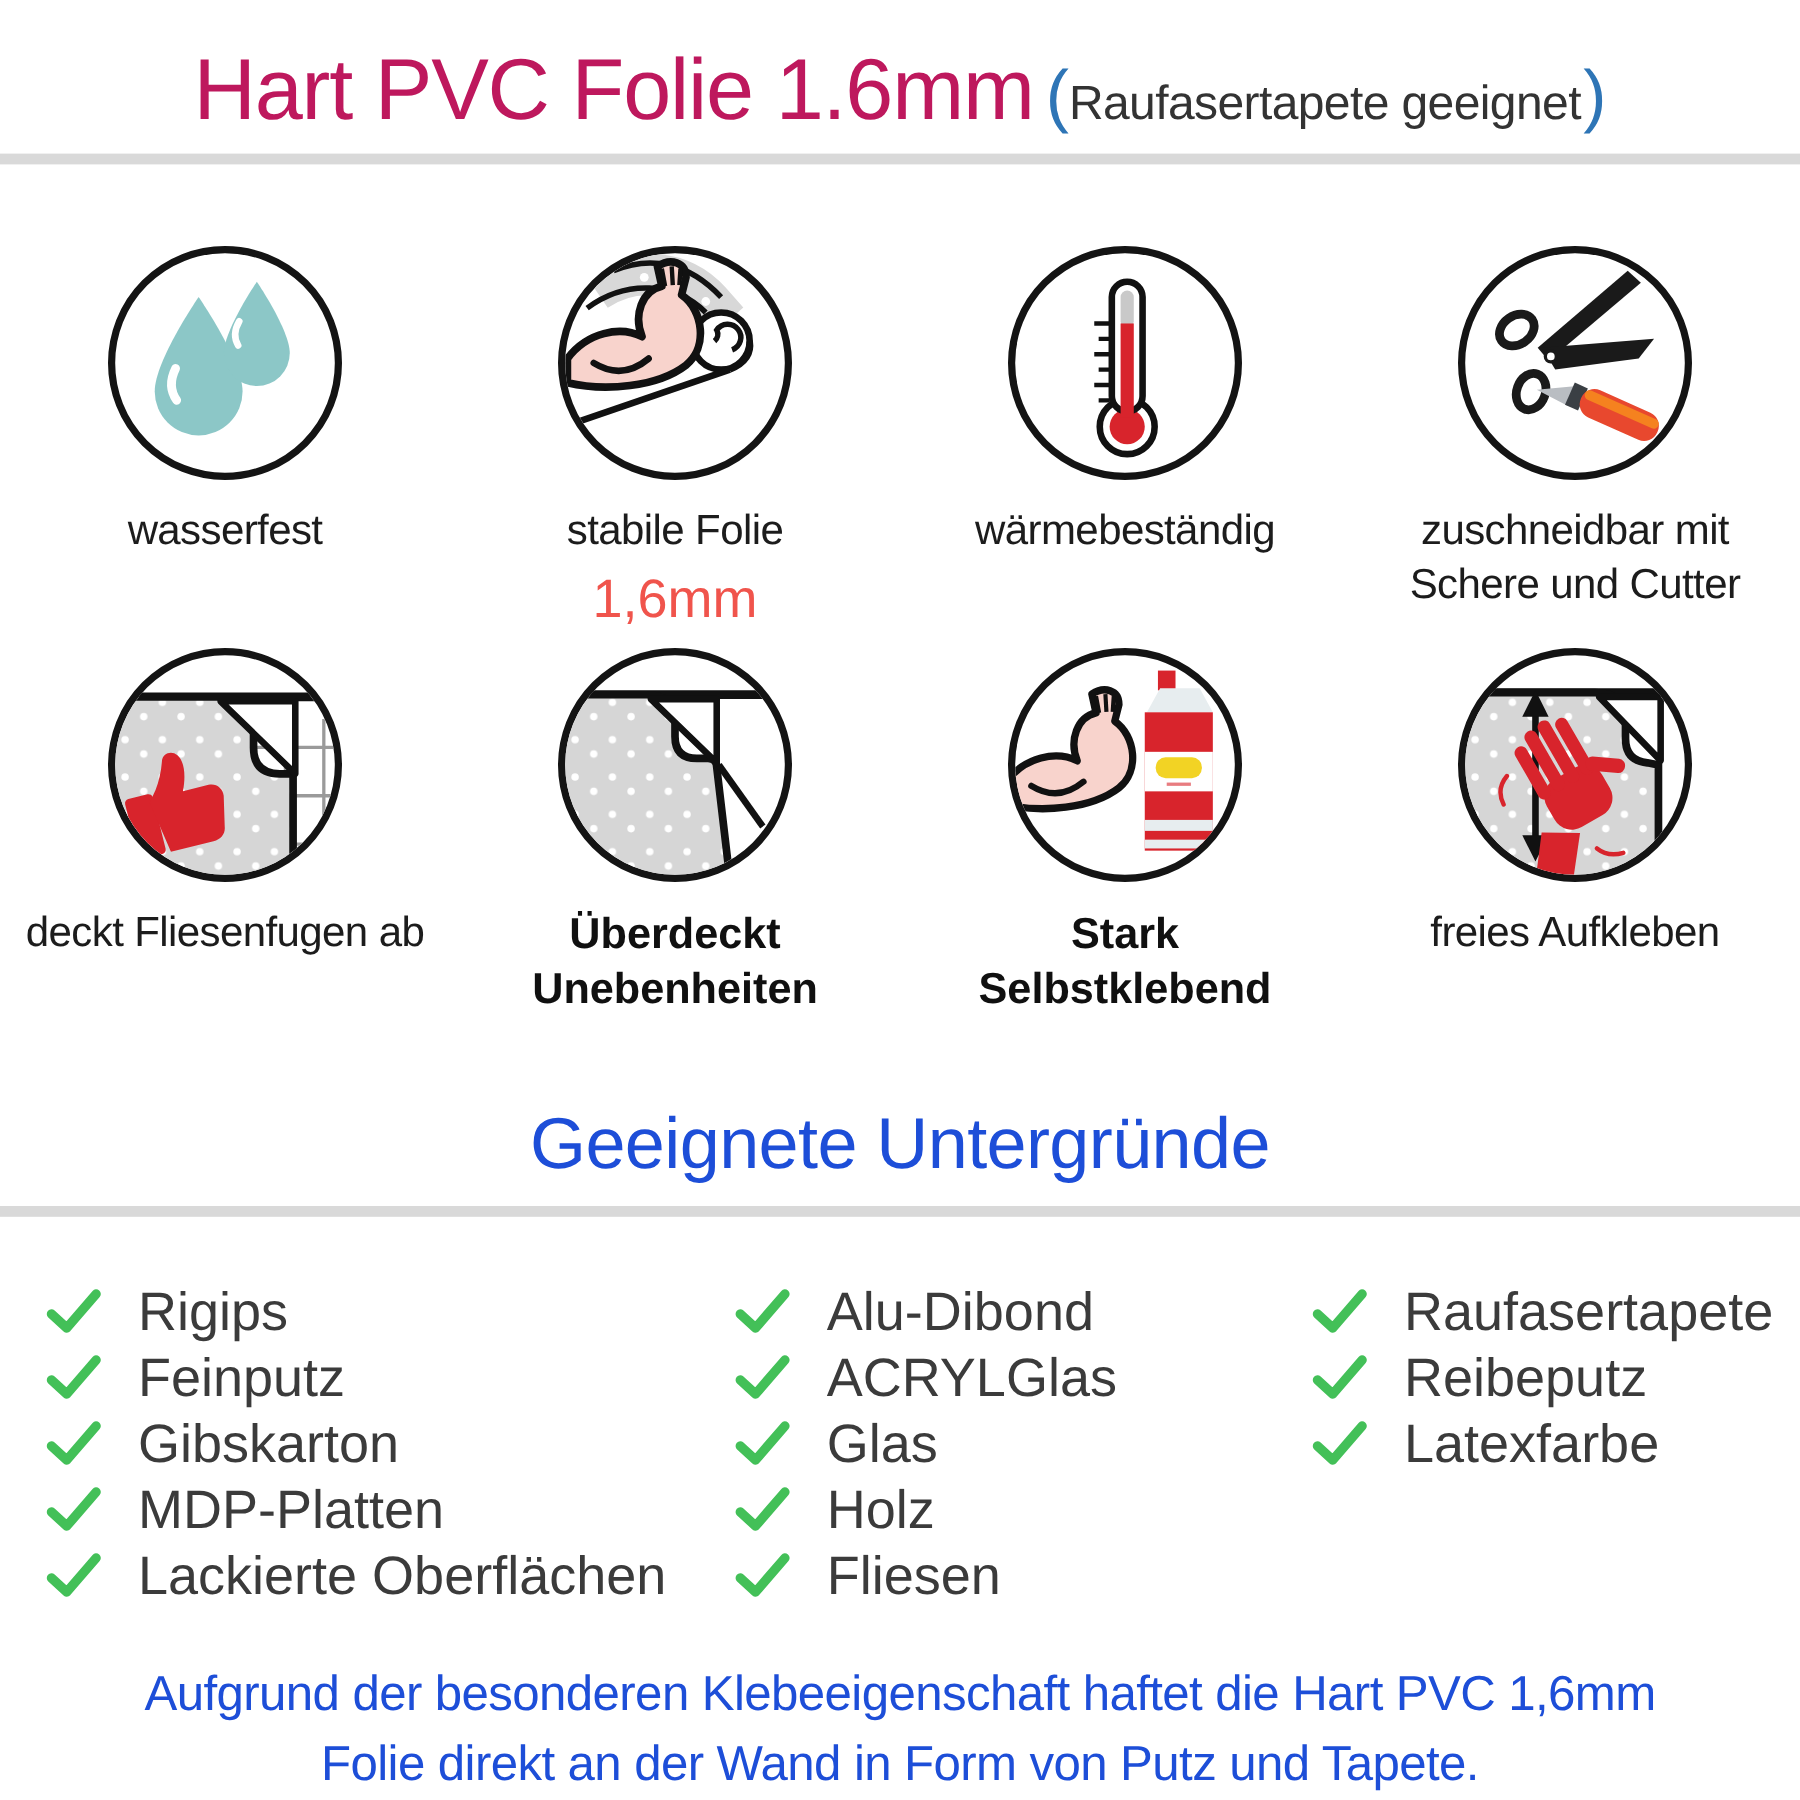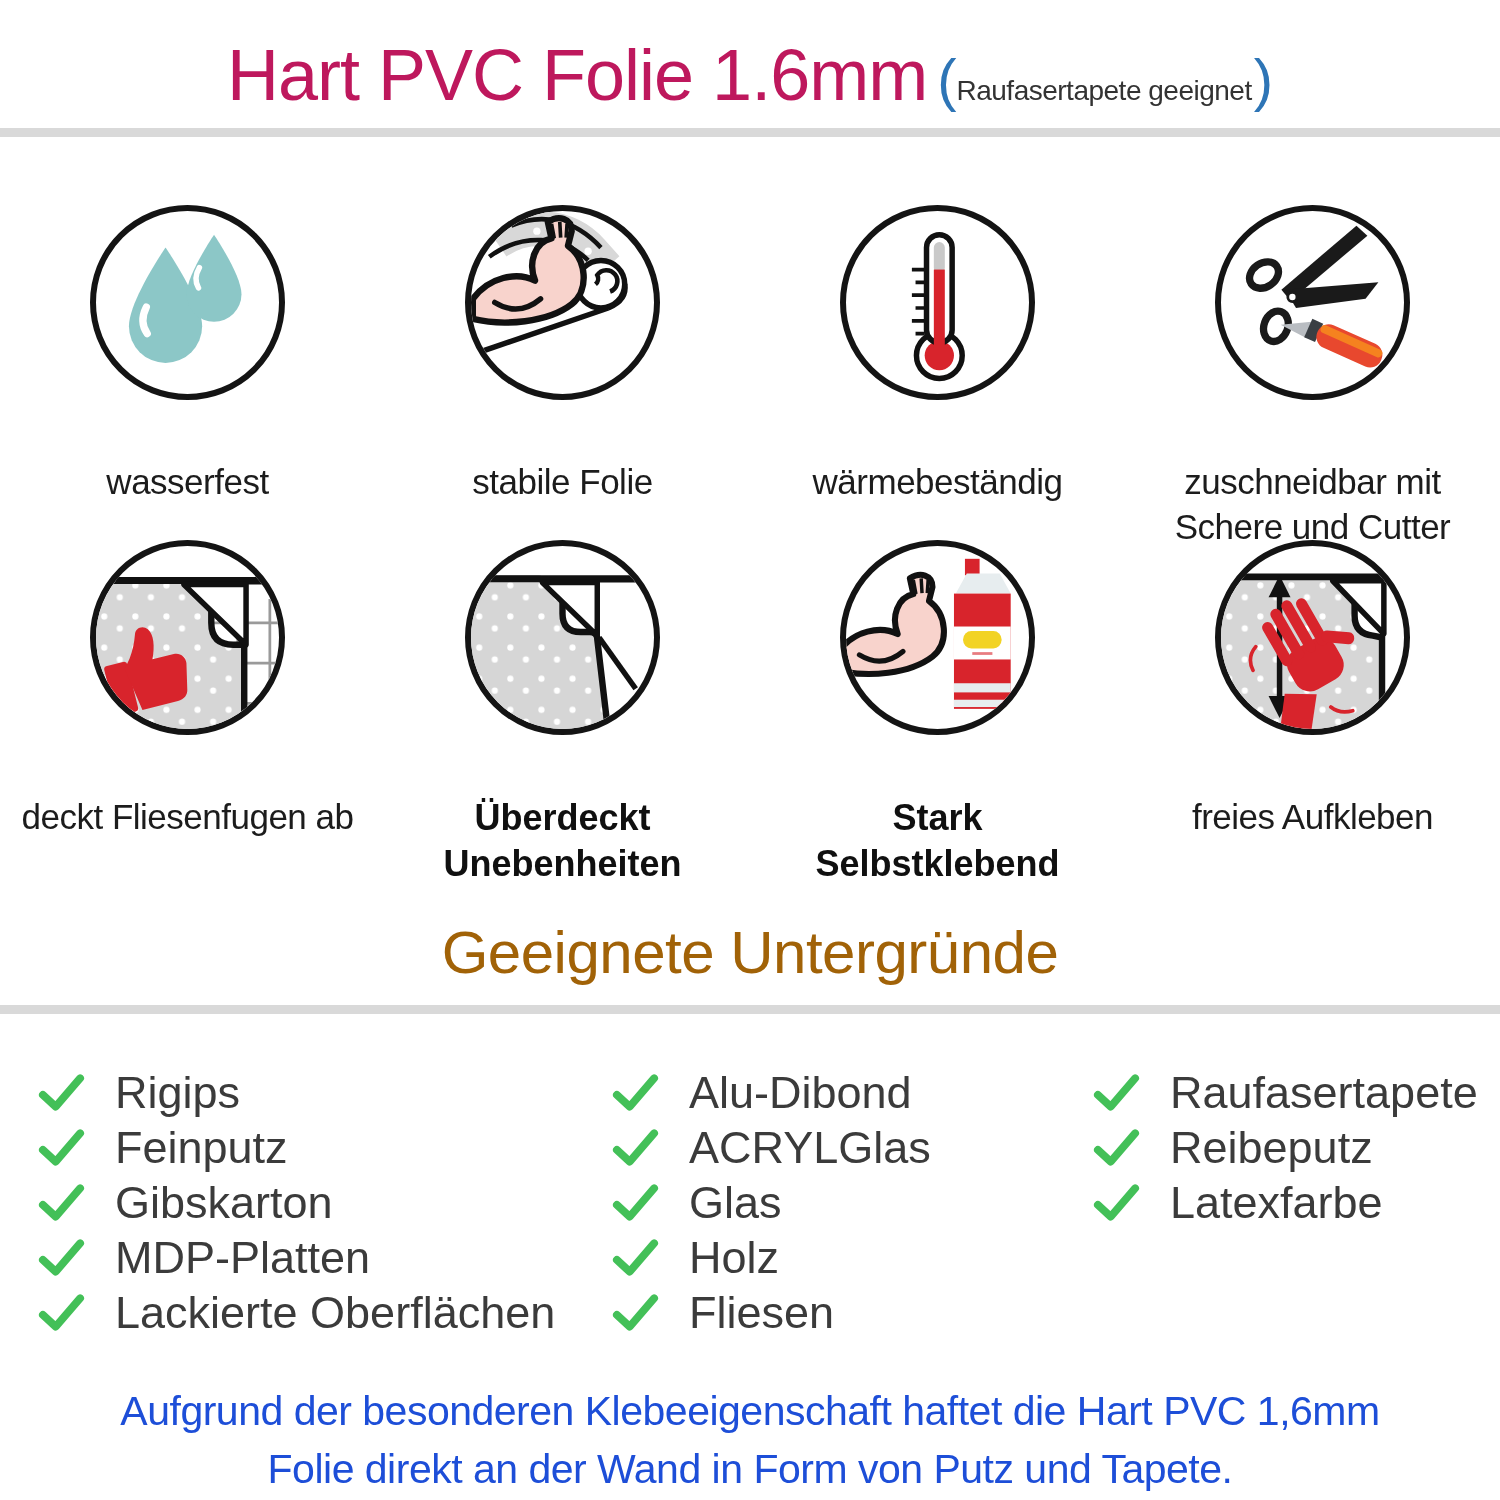--- a/index.html
+++ b/index.html
@@ -3,40 +3,40 @@
 <meta charset="utf-8">
 <style>
   html,body{margin:0;padding:0;background:#fff;}
   .page{position:relative;width:1500px;height:1500px;background:#fff;overflow:hidden;
         font-family:"Liberation Sans",sans-serif;}
   
   .title{position:absolute;top:34px;left:0;width:100%;text-align:center;white-space:nowrap;}
   .t-main{font-size:72px;color:#be185d;letter-spacing:-1px;}
   .t-paren{font-size:58px;color:#2e75b6;margin-left:10px;}
   .t-paren.close{margin-left:2px;}
-  .t-sub{font-size:28px;color:#333;letter-spacing:-0.5px;text-align:center;}
+  .t-sub{font-size:40px;color:#333;letter-spacing:-0.5px;text-align:center;}
   .divider{position:absolute;left:0;width:100%;height:9px;background:#d9d9d9;}
   .divider.d1{top:128px;}
   .divider.d2{top:1005px;}
   
   .frow{position:absolute;left:0;width:100%;display:flex;}
   .frow.r1{top:205px;}
   .frow.r2{top:540px;}
-  .cell{flex:1;display:flex;flex-direction:column;align-items:center;gap:40px;}
+  .cell{flex:1;display:flex;flex-direction:column;align-items:center;}
   .circle{width:183px;height:183px;border:6px solid #141414;border-radius:50%;
           overflow:hidden;background:#fff;flex:0 0 auto;}
   .circle svg{width:100%;height:100%;display:block;}
   .cap{margin-top:20px;text-align:center;font-size:35px;line-height:1.28;color:#1c1c1c;
        letter-spacing:-0.5px;}
   .cap .l{display:block;}
   .cap.bold{font-weight:700;font-size:36px;letter-spacing:0;color:#101010;}
   .sub{margin-top:8px;font-size:45px;color:#f0544c;text-align:center;}
   
   .heading{position:absolute;top:918px;left:0;width:100%;text-align:center;
-           font-size:60px;color:#a16207;letter-spacing:-0.5px;}
+           font-size:60px;color:#1d4ed8;letter-spacing:-0.5px;}
   .col{position:absolute;top:1066px;}
   .col.c1{left:38px;}
   .col.c2{left:612px;}
   .col.c3{left:1093px;}
   .item{display:flex;align-items:center;height:54px;margin-bottom:1px;}
   .check{width:47px;height:40px;flex:0 0 auto;}
   .check path{stroke:#43c058;stroke-width:8;fill:none;stroke-linecap:round;stroke-linejoin:round;}
   .item-label{margin-left:30px;font-size:45px;color:#3b3b3b;white-space:nowrap;}
   
   .footer{position:absolute;top:1382px;left:0;width:100%;text-align:center;

